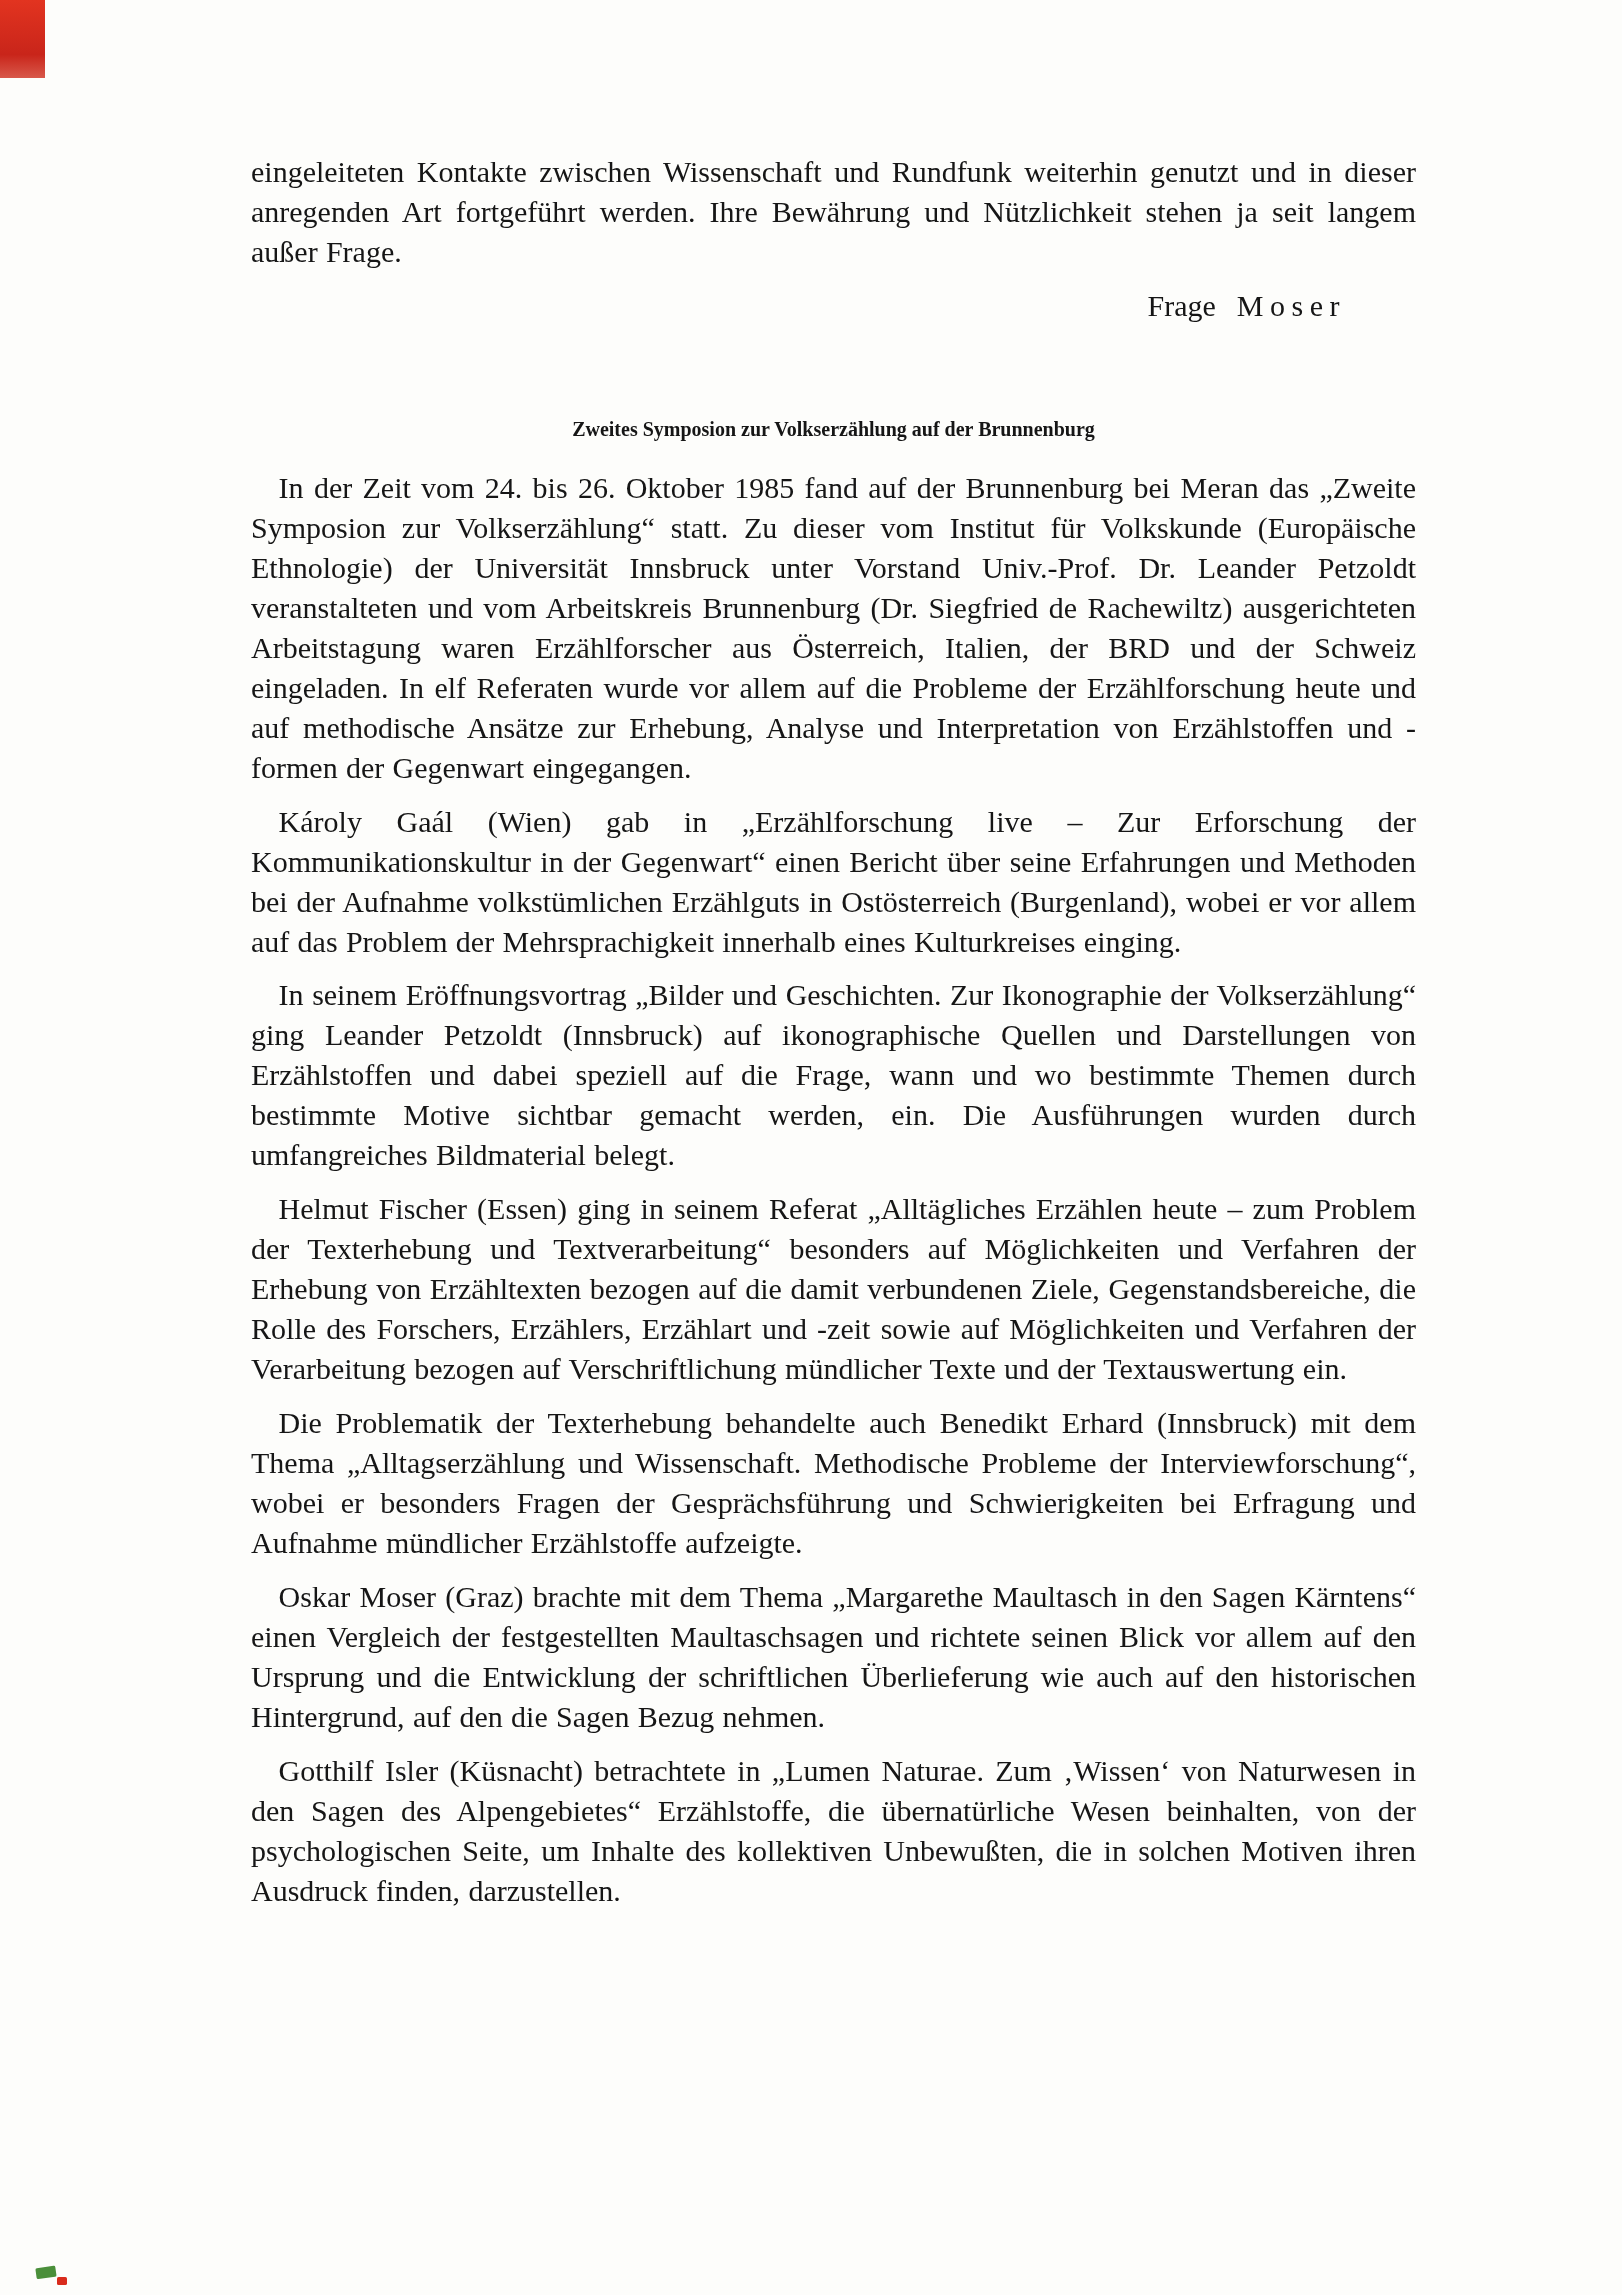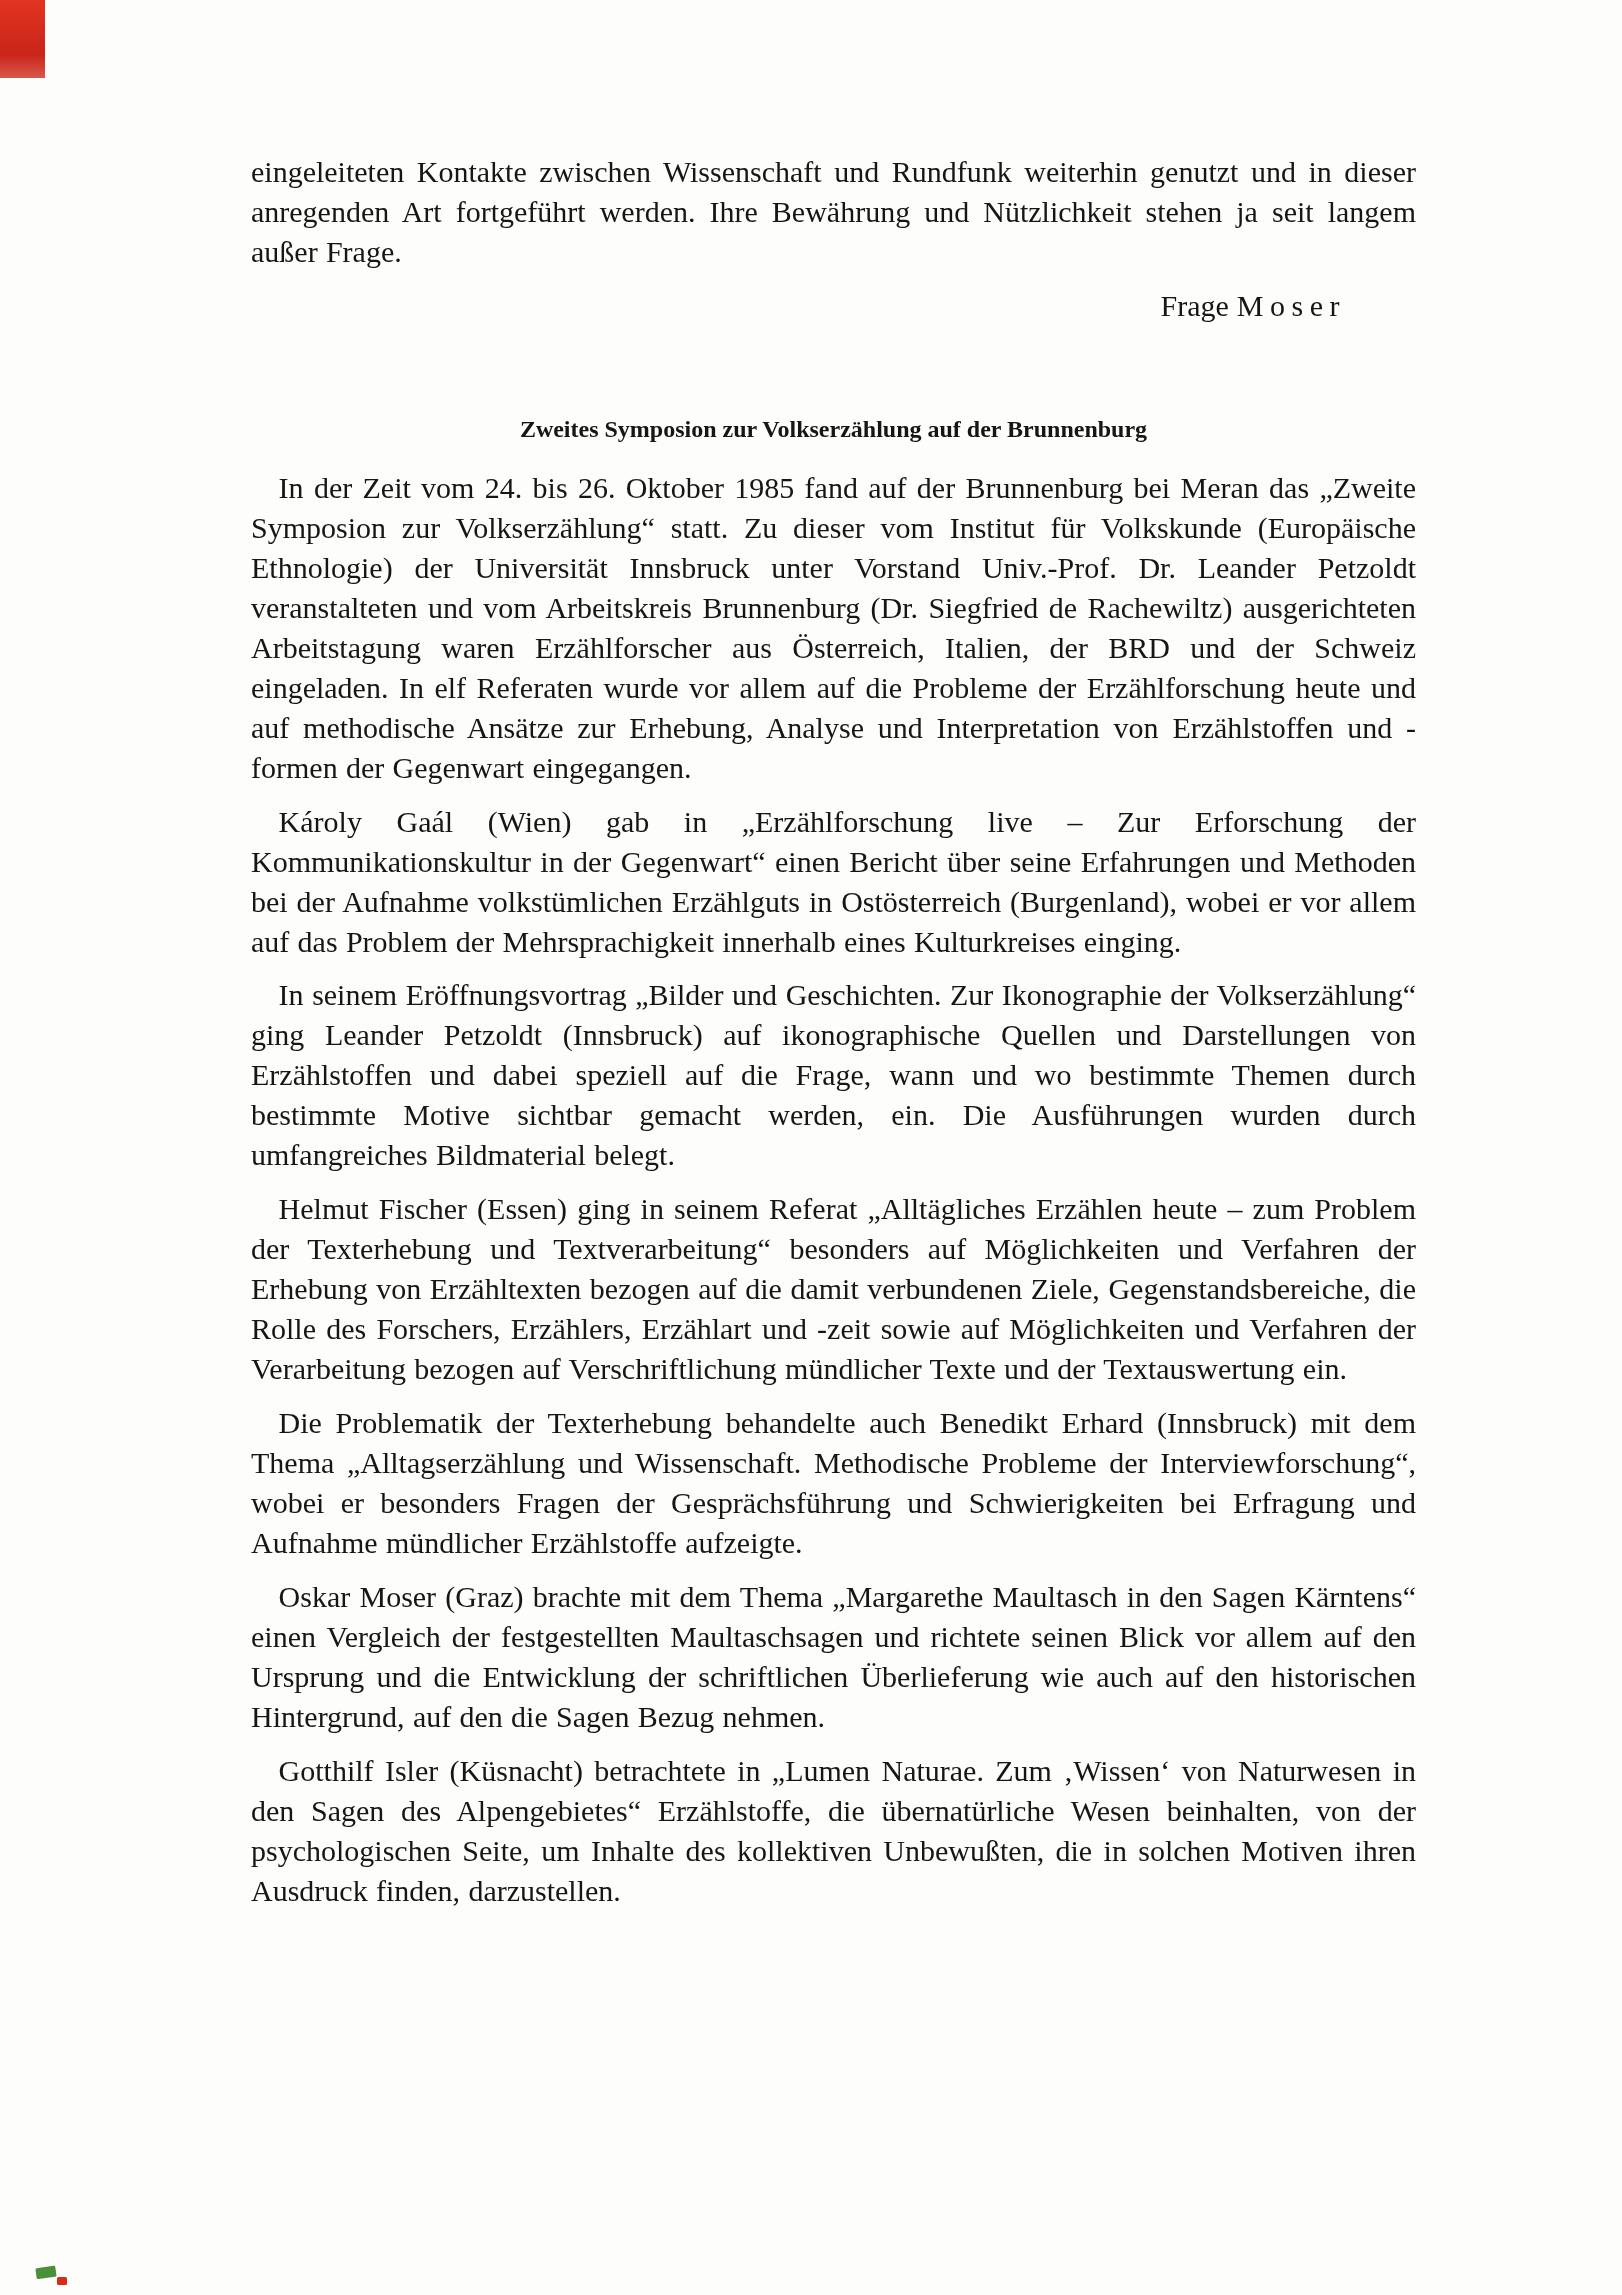--- a/index.html
+++ b/index.html
@@ -78,24 +78,24 @@
   .signature {
     font-size: 30px;
     line-height: 40px;
     text-align: right;
     padding-right: 70px;
     margin: 4.9px 0 0 0;
     white-space: nowrap;
   }
   .signature .last {
     letter-spacing: 6.5px;
-    margin-left: 8px;
+    margin-left: 21px;
   }
   h1.heading {
-    font-size: 24px;
+    font-size: 20px;
     line-height: 41px;
     font-weight: bold;
     text-align: center;
     margin: 83px 0 18px 0;
   }
   .page-number {
     font-size: 32px;
     line-height: 37px;
     margin-top: 50px;
     text-align: left;

